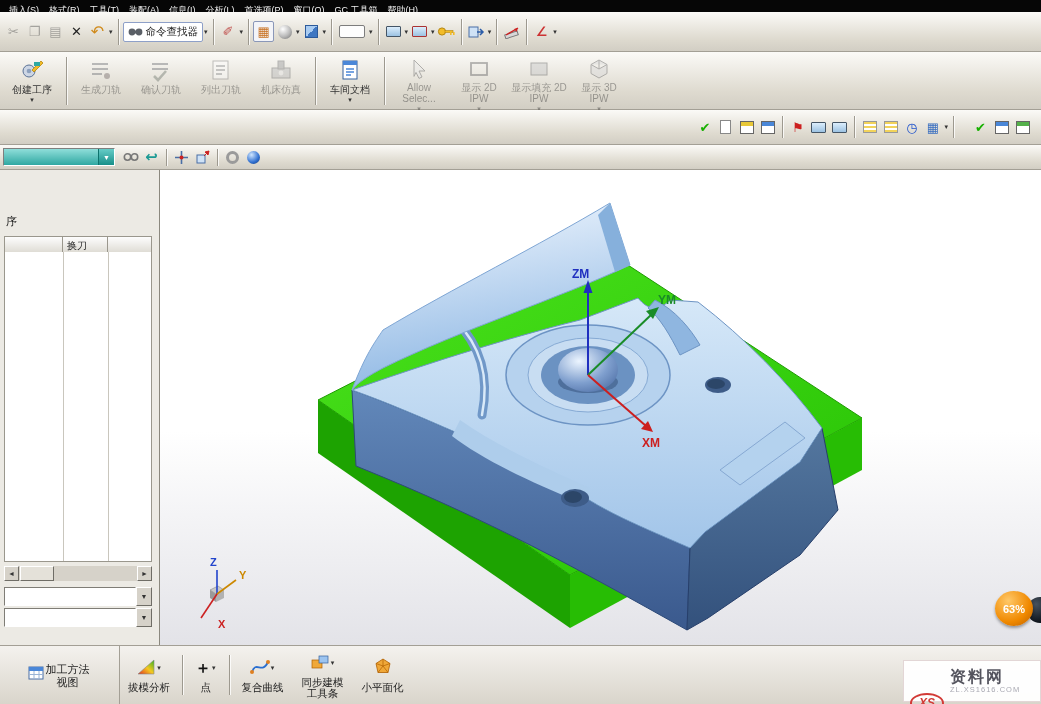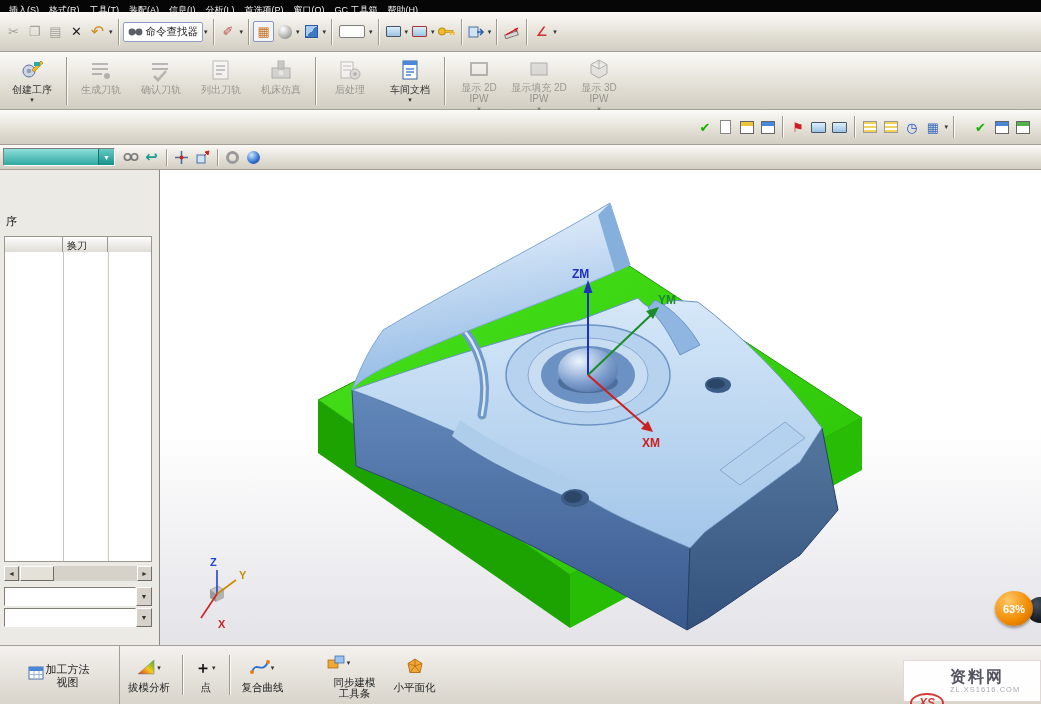--- a/index.html
+++ b/index.html
@@ -96,21 +96,21 @@
   
   #bottombar { position:absolute; left:0; top:645px; width:100%; height:59px;
                background:linear-gradient(#f4f2ee,#d9d5cb); border-top:1px solid #a39f95;
                display:flex; align-items:stretch; }
   .method-btn { width:120px; display:flex; flex-direction:row; align-items:center; justify-content:center; }
   .method-btn .ml { width:48px; font-size:11px; line-height:13px; text-align:center; color:#222; margin-top:2px; }
   .botbtn { display:flex; flex-direction:column; align-items:center; justify-content:center;
             font-size:10.5px; color:#222; padding:0 8px; cursor:default; }
   .botbtn .bicon { height:22px; display:flex; align-items:center; }
   .botbtn .blbl { margin-top:3px; line-height:11px; text-align:center; }
-  .botbtn .narrow { width:46px;margin-left:32px; }
+  .botbtn .narrow { width:46px; }
 
   
   #watermark { position:absolute; right:0; bottom:2px; width:138px; height:42px;
                background:rgba(255,255,255,.96); border:1px solid #e3d6d6;
                display:flex; align-items:center; padding:0 6px; z-index:5; }
   #watermark .wlogo { border:2px solid #d23a36; border-radius:50%; color:#d23a36; font-weight:bold;
                font-style:italic; font-size:12px; padding:1px 7px; margin-right:6px;margin-top:43px; }
   #watermark .wcol { display:flex; flex-direction:column; }
   #watermark .wname { font-size:16px; font-weight:bold; color:#54545e; line-height:17px; letter-spacing:2px; }
   #watermark .wurl { font-size:7.5px; color:#a9a9b2; letter-spacing:1px; }
@@ -265,44 +265,42 @@
           <svg width="24" height="24">
               <rect x="3" y="10" width="18" height="10" fill="#aeb6c2" stroke="#5a6270"></rect>
               <rect x="9" y="3" width="6" height="8" fill="#8a94a4" stroke="#5a6270"></rect>
               <circle cx="12" cy="15" r="2.4" fill="#e0e4ea"></circle>
             </svg>
         </span>
         <span class="bl">机床仿真</span>
       </div>
       <span class="sep"></span>
 
-      <div class="bb dis">
-        <span class="bi">
-          <svg width="24" height="24">
-              <rect x="3" y="4" width="12" height="16" fill="#fff" stroke="#777"></rect>
-              <path d="M5,8 h8 M5,12 h8" stroke="#9aa4b4" stroke-width="1.4"></path>
-              <circle cx="17" cy="16" r="5" fill="#c2cad6" stroke="#5a6270"></circle>
-              <circle cx="17" cy="16" r="1.8" fill="#5a6270"></circle>
-            </svg>
-        </span>
-        <span class="bl">后处理</span>
-      </div>
       <div class="bb">
         <span class="bi">
           <svg width="24" height="24">
               <rect x="5" y="3" width="14" height="18" fill="#fff" stroke="#35609c"></rect>
               <rect x="5" y="3" width="14" height="4" fill="#4a87d8"></rect>
               <path d="M8,11 h8 M8,14 h8 M8,17 h5" stroke="#4a87d8" stroke-width="1.5"></path>
             </svg>
         </span>
         <span class="bl">车间文档</span>
         <span class="dd">▾</span>
       </div>
       <span class="sep"></span>
 
+      <div class="bb dis">
+        <span class="bi">
+          <svg width="24" height="24">
+              <path d="M7,3 l11,11 -6,0 3,6 -3,1.4 -3,-6 -2,4 z" fill="#e8e8e8" stroke="#555"></path>
+            </svg>
+        </span>
+        <span class="bl">Allow Selec...</span>
+        <span class="dd">▾</span>
+      </div>
       <div class="bb dis">
         <span class="bi">
           <svg width="24" height="24">
               <rect x="4" y="6" width="16" height="12" fill="none" stroke="#556" stroke-width="1.8"></rect>
             </svg>
         </span>
         <span class="bl">显示 2D IPW</span>
         <span class="dd">▾</span>
       </div>
       <div class="bb dis">

